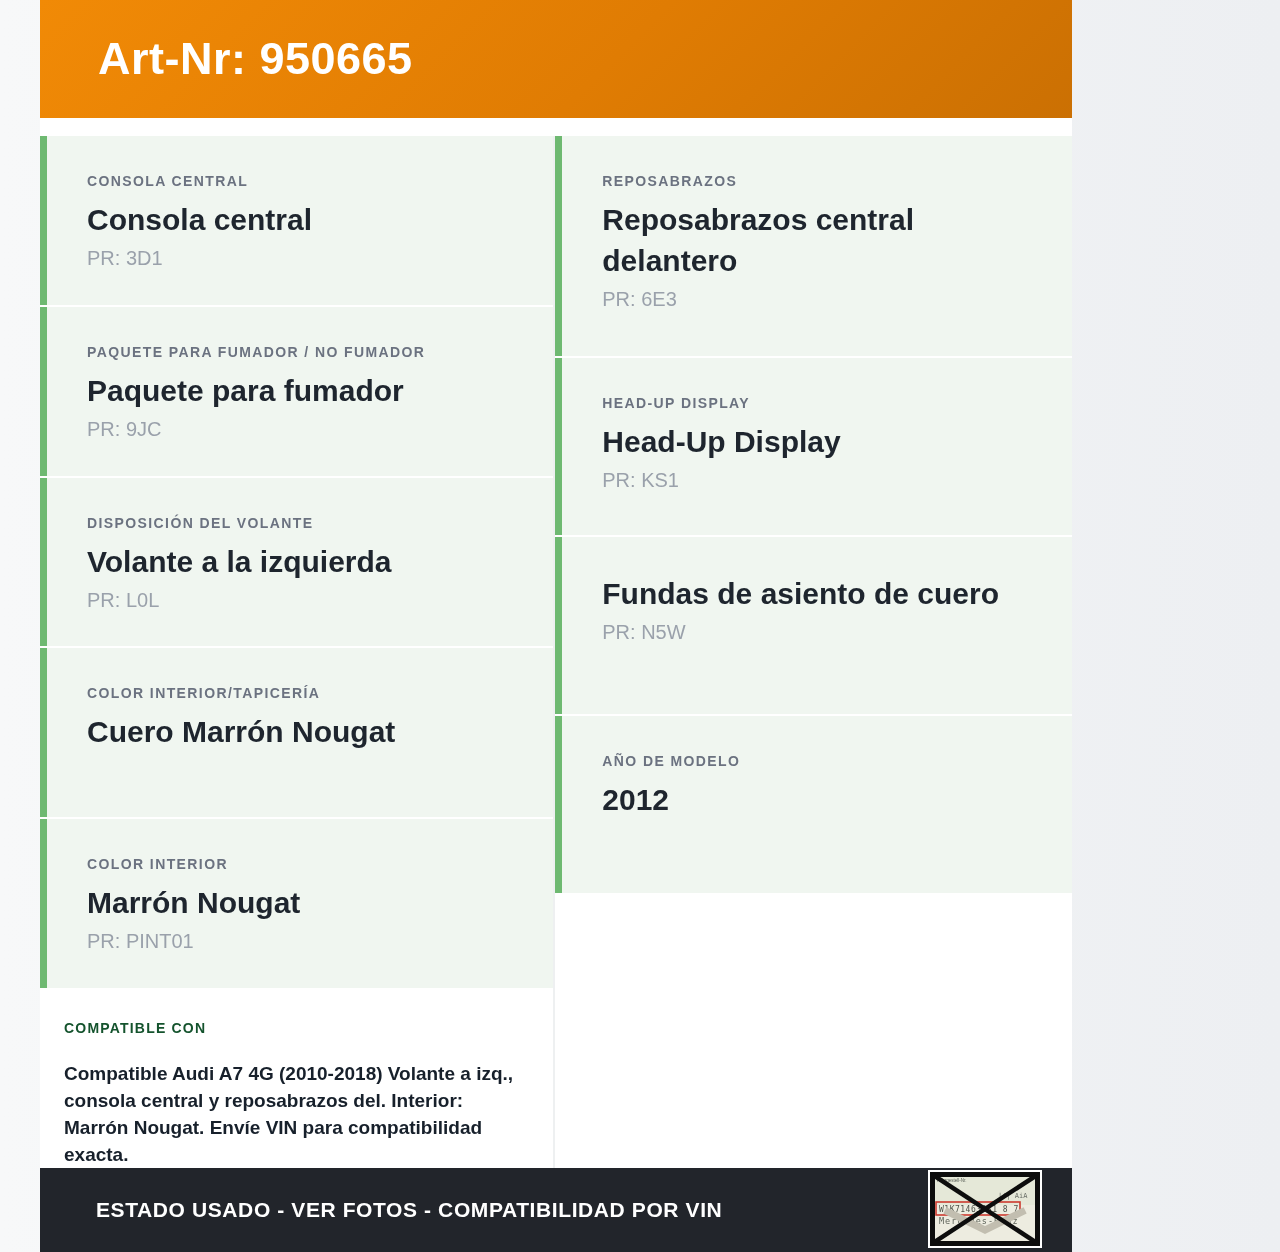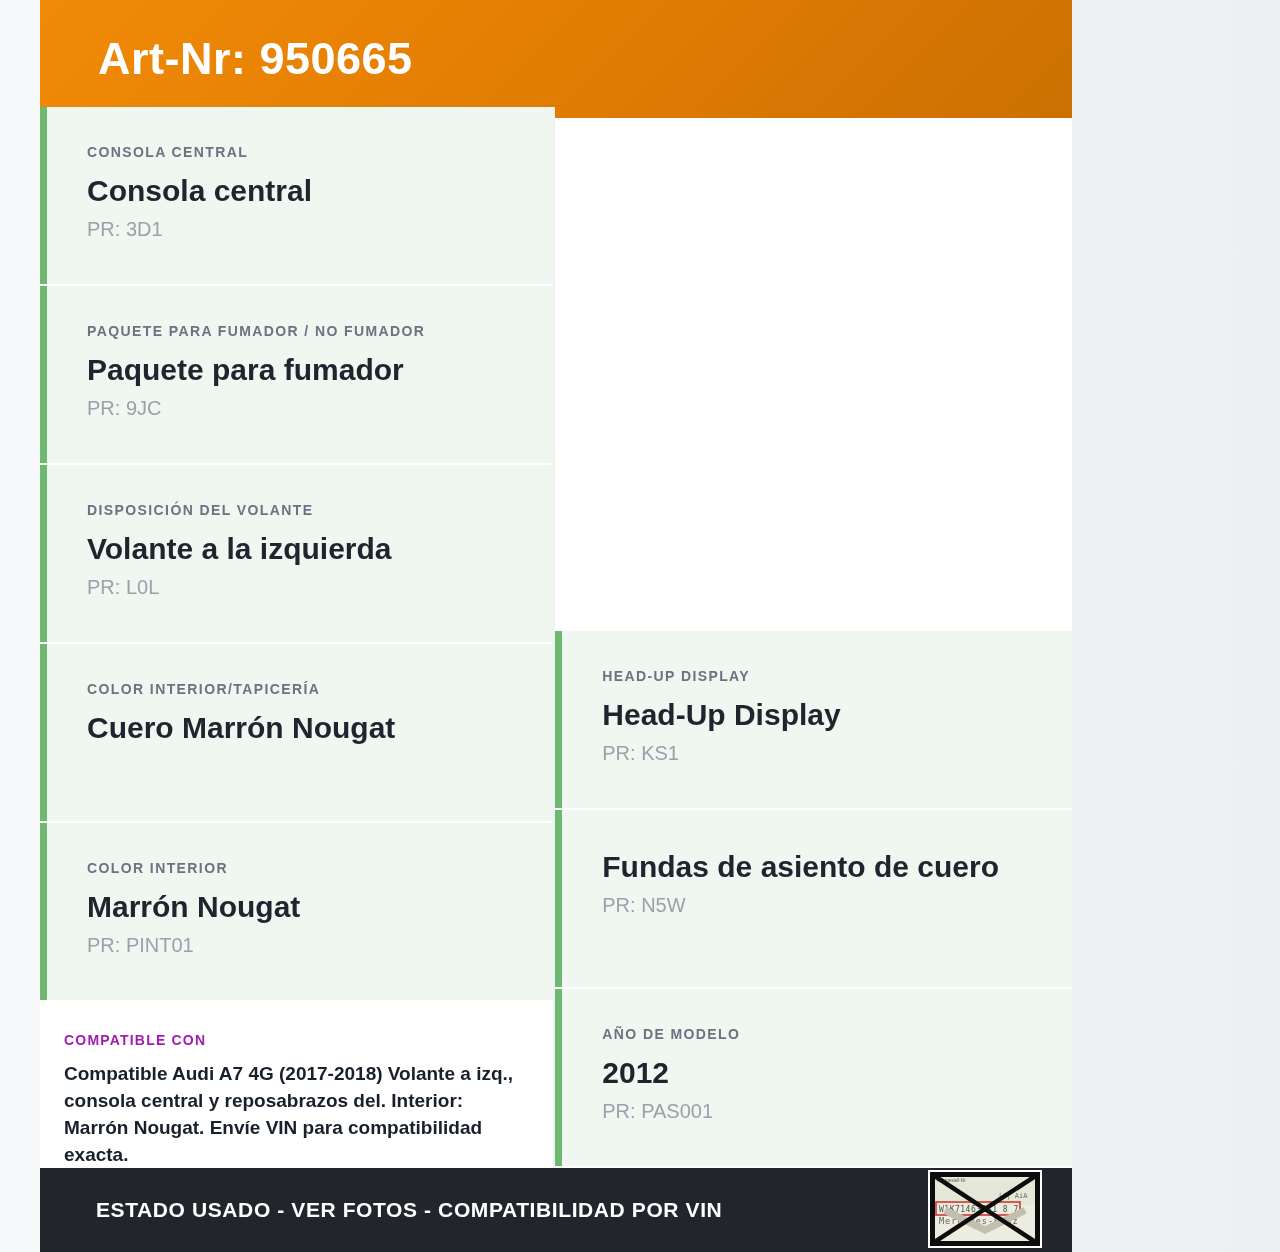--- a/index.html
+++ b/index.html
@@ -13,21 +13,21 @@
 
   
   .header {
     height:118px;
     background:linear-gradient(135deg,#f18a06 0%,#e07c03 55%,#cb7003 100%);
     display:flex; align-items:center; padding-left:58px;
   }
   .header h1 { color:#ffffff; font-size:45px; font-weight:700; letter-spacing:0.5px; }
 
   
-  .content { display:flex; background:#ffffff; height:1050px; padding-top:18px;align-items:flex-end; }
+  .content { display:flex; background:#ffffff; height:1050px; padding-top:18px; }
   .col { display:flex; flex-direction:column; }
   .col-left  { width:598px; border-right:2px solid #eef0f1; }
   .col-right { width:600px; }
 
   .tile {
     background:#f0f6f0;
     border-left:7px solid #6eb971;
     padding:36px 40px 0 40px;
     margin-bottom:2px;
     height:177px;
@@ -42,22 +42,22 @@
   .tile-title {
     color:#1e252e; font-size:30px; font-weight:700;
     line-height:41px; margin-bottom:8px; max-width:470px;
   }
   .tile.tall .tile-title { max-width:420px; }
   .tile-pr { color:#9aa1ab; font-size:20px; line-height:20px; }
 
   
   .compatible { background:#ffffff; padding:30px 40px 0 24px; flex:1; }
   .compatible-label {
-    color:#a21caf; font-size:14px; font-weight:700;
-    letter-spacing:1.2px; text-transform:uppercase; margin-bottom:12px;
+    color:#14532d; font-size:14px; font-weight:700;
+    letter-spacing:1.2px; text-transform:uppercase; margin-bottom:24px;
   }
   .compatible-text {
     color:#17202b; font-size:19px; font-weight:600;
     line-height:27px; max-width:515px;
   }
 
   
   .footer {
     position:relative; height:84px; background:#22252b;
     display:flex; align-items:center; padding-left:56px;
@@ -103,38 +103,42 @@
         <div class="tile-title">Cuero Marrón Nougat</div>
       </div>
       <div class="tile">
         <div class="tile-label">COLOR INTERIOR</div>
         <div class="tile-title">Marrón Nougat</div>
         <div class="tile-pr">PR: PINT01</div>
       </div>
 
       <div class="compatible">
         <div class="compatible-label">COMPATIBLE CON</div>
-        <div class="compatible-text">Compatible Audi A7 4G (2017-2018) Volante a izq., consola central y reposabrazos del. Interior: Marrón Nougat. Envíe VIN para compatibilidad exacta.</div>
+        <div class="compatible-text">Compatible Audi A7 4G (2010-2018) Volante a izq., consola central y reposabrazos del. Interior: Marrón Nougat. Envíe VIN para compatibilidad exacta.</div>
       </div>
     </div>
 
     <div class="col col-right">
+      <div class="tile tall">
+        <div class="tile-label">REPOSABRAZOS</div>
+        <div class="tile-title">Reposabrazos central delantero</div>
+        <div class="tile-pr">PR: 6E3</div>
+      </div>
       <div class="tile">
         <div class="tile-label">HEAD-UP DISPLAY</div>
         <div class="tile-title">Head-Up Display</div>
         <div class="tile-pr">PR: KS1</div>
       </div>
       <div class="tile">
         <div class="tile-title">Fundas de asiento de cuero</div>
         <div class="tile-pr">PR: N5W</div>
       </div>
       <div class="tile">
         <div class="tile-label">AÑO DE MODELO</div>
         <div class="tile-title">2012</div>
-        <div class="tile-pr">PR: PAS001</div>
       </div>
     </div>
 
   </div>
 
   <div class="footer">
     <div class="footer-text">ESTADO USADO - VER FOTOS - COMPATIBILIDAD POR VIN</div>
 
     <div class="vin-img">
       <svg viewBox="0 0 110 74" xmlns="http://www.w3.org/2000/svg">

